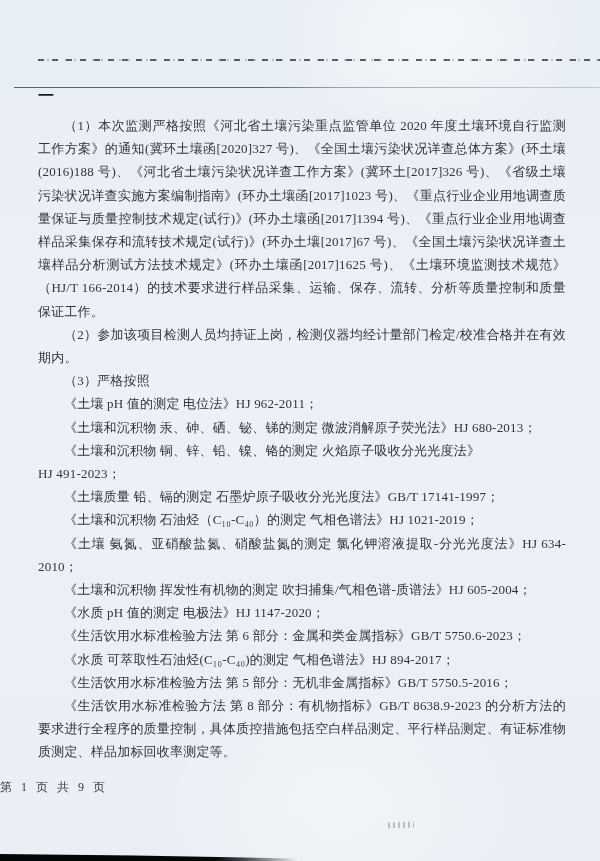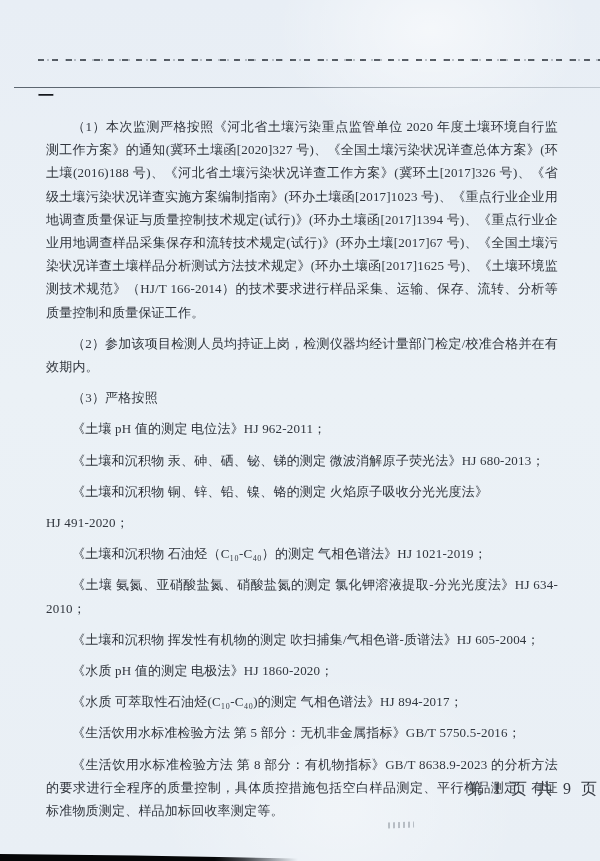--- a/index.html
+++ b/index.html
@@ -51,58 +51,60 @@
     color: #2e333b;
   }
   .heading {
     font-size: 16px;
     font-weight: bold;
     color: #15181d;
     letter-spacing: 0.5px;
     margin: 0 0 7px 0;
   }
   .doc p {
-    margin: 8px;
+    margin: 0;
     font-size: 13px;
     line-height: 23.2px;
     text-align: justify;
     letter-spacing: 0.2px;
     color: #30353d;
   }
   .doc p.indent { text-indent: 2em; }
 
   .footer {
     position: absolute;
     top: 779px; left: 0; right: 0;
-    text-align: right;
-    font-size: 16px;
+    text-align: left;
+    font-size: 12px;
     letter-spacing: 3px;
     color: #353a42;
   }
 </style>
 </head>
 <body>
 
 <div class="artifact-dotline"></div>
 <div class="artifact-thinline"></div>
 
 <div class="doc">
   <div class="heading">一</div>
 
   <p class="indent">（1）本次监测严格按照《河北省土壤污染重点监管单位 2020 年度土壤环境自行监测工作方案》的通知(冀环土壤函[2020]327 号)、《全国土壤污染状况详查总体方案》(环土壤(2016)188 号)、《河北省土壤污染状况详查工作方案》(冀环土[2017]326 号)、《省级土壤污染状况详查实施方案编制指南》(环办土壤函[2017]1023 号)、《重点行业企业用地调查质量保证与质量控制技术规定(试行)》(环办土壤函[2017]1394 号)、《重点行业企业用地调查样品采集保存和流转技术规定(试行)》(环办土壤[2017]67 号)、《全国土壤污染状况详查土壤样品分析测试方法技术规定》(环办土壤函[2017]1625 号)、《土壤环境监测技术规范》（HJ/T 166-2014）的技术要求进行样品采集、运输、保存、流转、分析等质量控制和质量保证工作。</p>
   <p class="indent">（2）参加该项目检测人员均持证上岗，检测仪器均经计量部门检定/校准合格并在有效期内。</p>
   <p class="indent">（3）严格按照</p>
   <p class="indent">《土壤 pH 值的测定 电位法》HJ 962-2011；</p>
   <p class="indent">《土壤和沉积物 汞、砷、硒、铋、锑的测定 微波消解原子荧光法》HJ 680-2013；</p>
   <p class="indent">《土壤和沉积物 铜、锌、铅、镍、铬的测定 火焰原子吸收分光光度法》</p>
-  <p>HJ 491-2020；</p>
+  <p>HJ 491-2023；</p>
+  <p class="indent">《土壤质量 铅、镉的测定 石墨炉原子吸收分光光度法》GB/T 17141-1997；</p>
   <p class="indent">《土壤和沉积物 石油烃（C₁₀-C₄₀）的测定 气相色谱法》HJ 1021-2019；</p>
   <p class="indent">《土壤 氨氮、亚硝酸盐氮、硝酸盐氮的测定 氯化钾溶液提取-分光光度法》HJ 634-2010；</p>
   <p class="indent">《土壤和沉积物 挥发性有机物的测定 吹扫捕集/气相色谱-质谱法》HJ 605-2004；</p>
-  <p class="indent">《水质 pH 值的测定 电极法》HJ 1860-2020；</p>
+  <p class="indent">《水质 pH 值的测定 电极法》HJ 1147-2020；</p>
+  <p class="indent">《生活饮用水标准检验方法 第 6 部分：金属和类金属指标》GB/T 5750.6-2023；</p>
   <p class="indent">《水质 可萃取性石油烃(C₁₀-C₄₀)的测定 气相色谱法》HJ 894-2017；</p>
   <p class="indent">《生活饮用水标准检验方法 第 5 部分：无机非金属指标》GB/T 5750.5-2016；</p>
   <p class="indent">《生活饮用水标准检验方法 第 8 部分：有机物指标》GB/T 8638.9-2023 的分析方法的要求进行全程序的质量控制，具体质控措施包括空白样品测定、平行样品测定、有证标准物质测定、样品加标回收率测定等。</p>
 </div>
 
 <div class="footer">第 1 页 共 9 页</div>
 
 <div class="artifact-smudge"></div>
 <div class="artifact-bottomband"></div>
 

